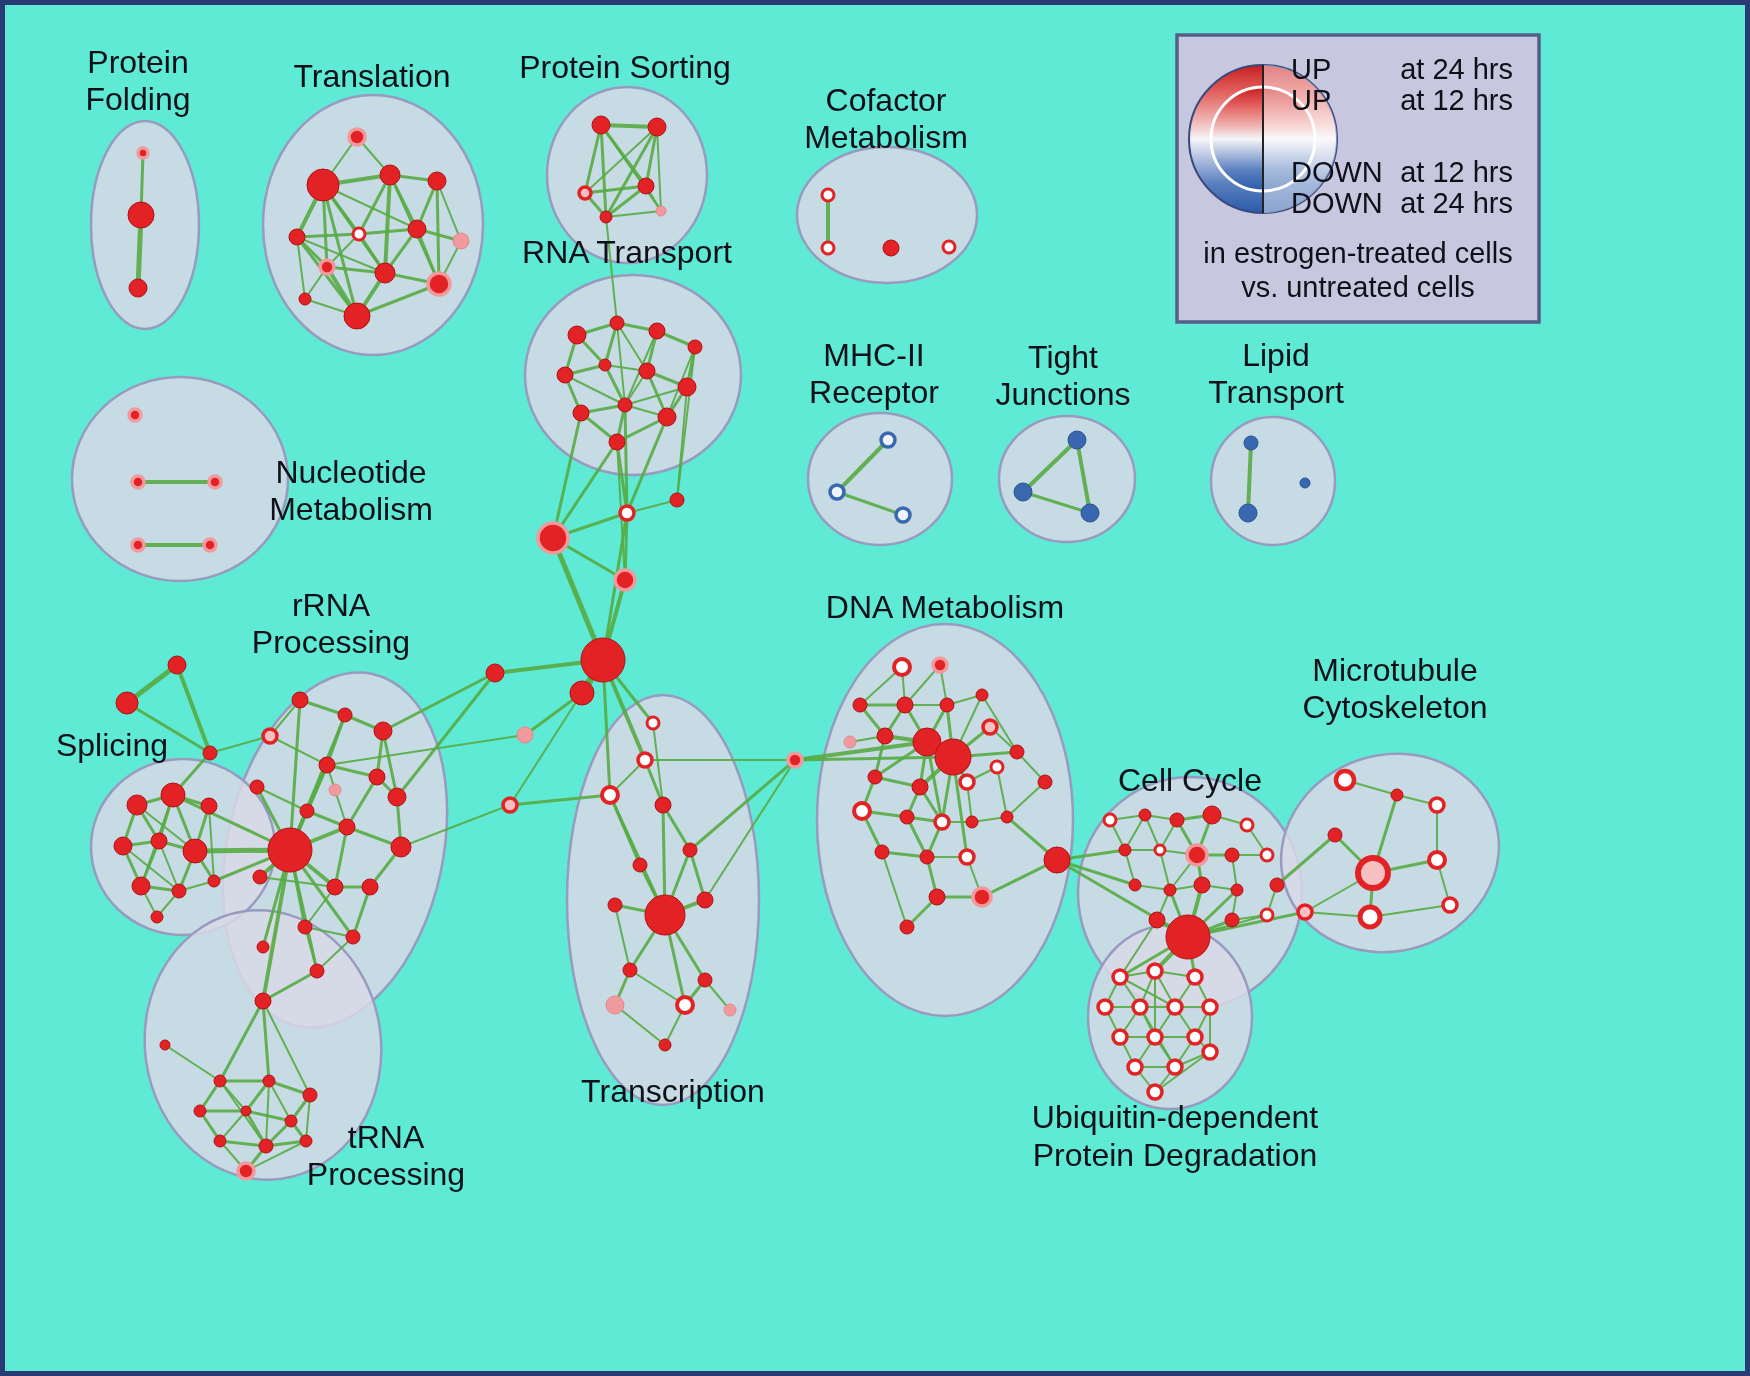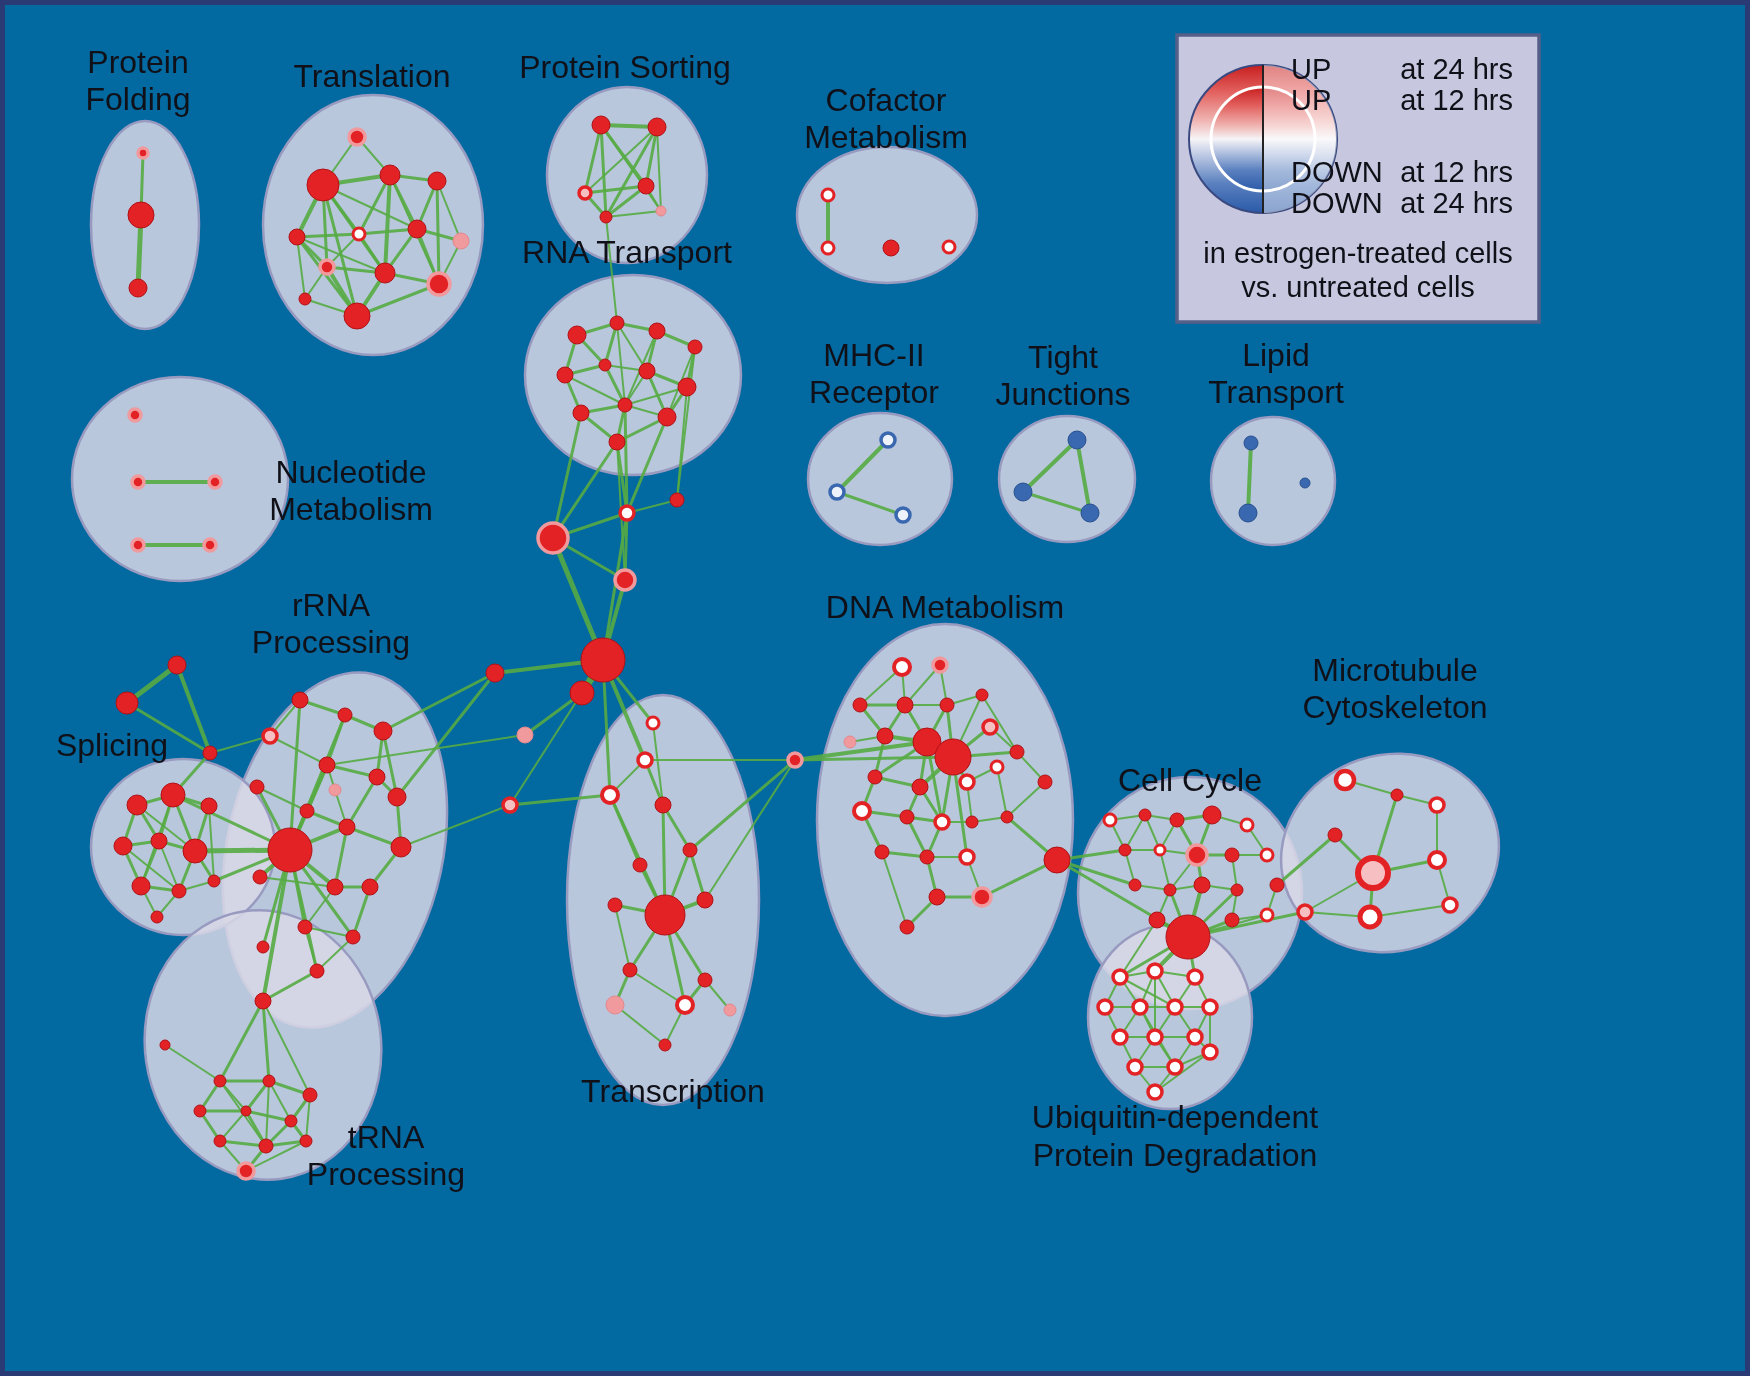--- a/index.html
+++ b/index.html
@@ -1,19 +1,19 @@
 <!DOCTYPE html>
 <html><head>
 <meta charset="utf-8">
 <style>
   html,body{margin:0;padding:0;background:#ffffff;}
   .figure{
     position:relative;
     width:1750px;height:1376px;
-    background:#0369a1;
+    background:#5eead4;
     border:5px solid #2a3a74;
     box-sizing:border-box;
     font-family:"Liberation Sans", sans-serif;
   }
   svg{position:absolute;left:0;top:0;}
   text{font-family:"Liberation Sans", sans-serif;}
 </style>
 </head>
 <body>
 

